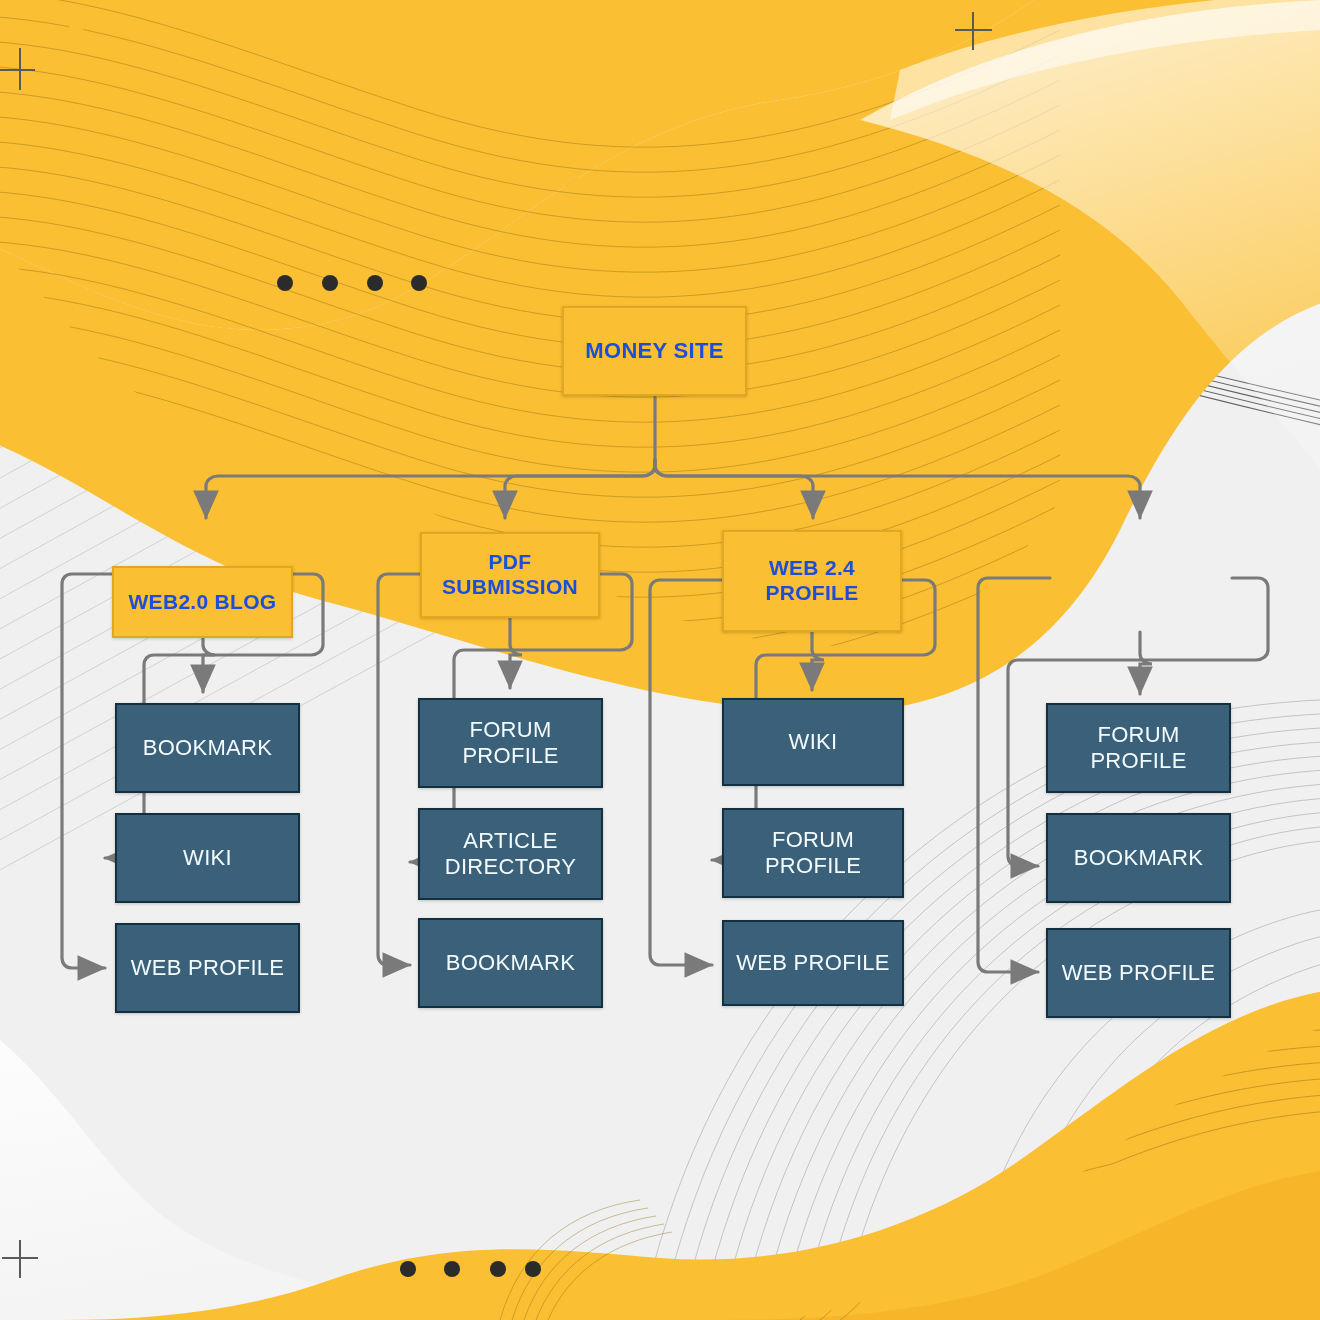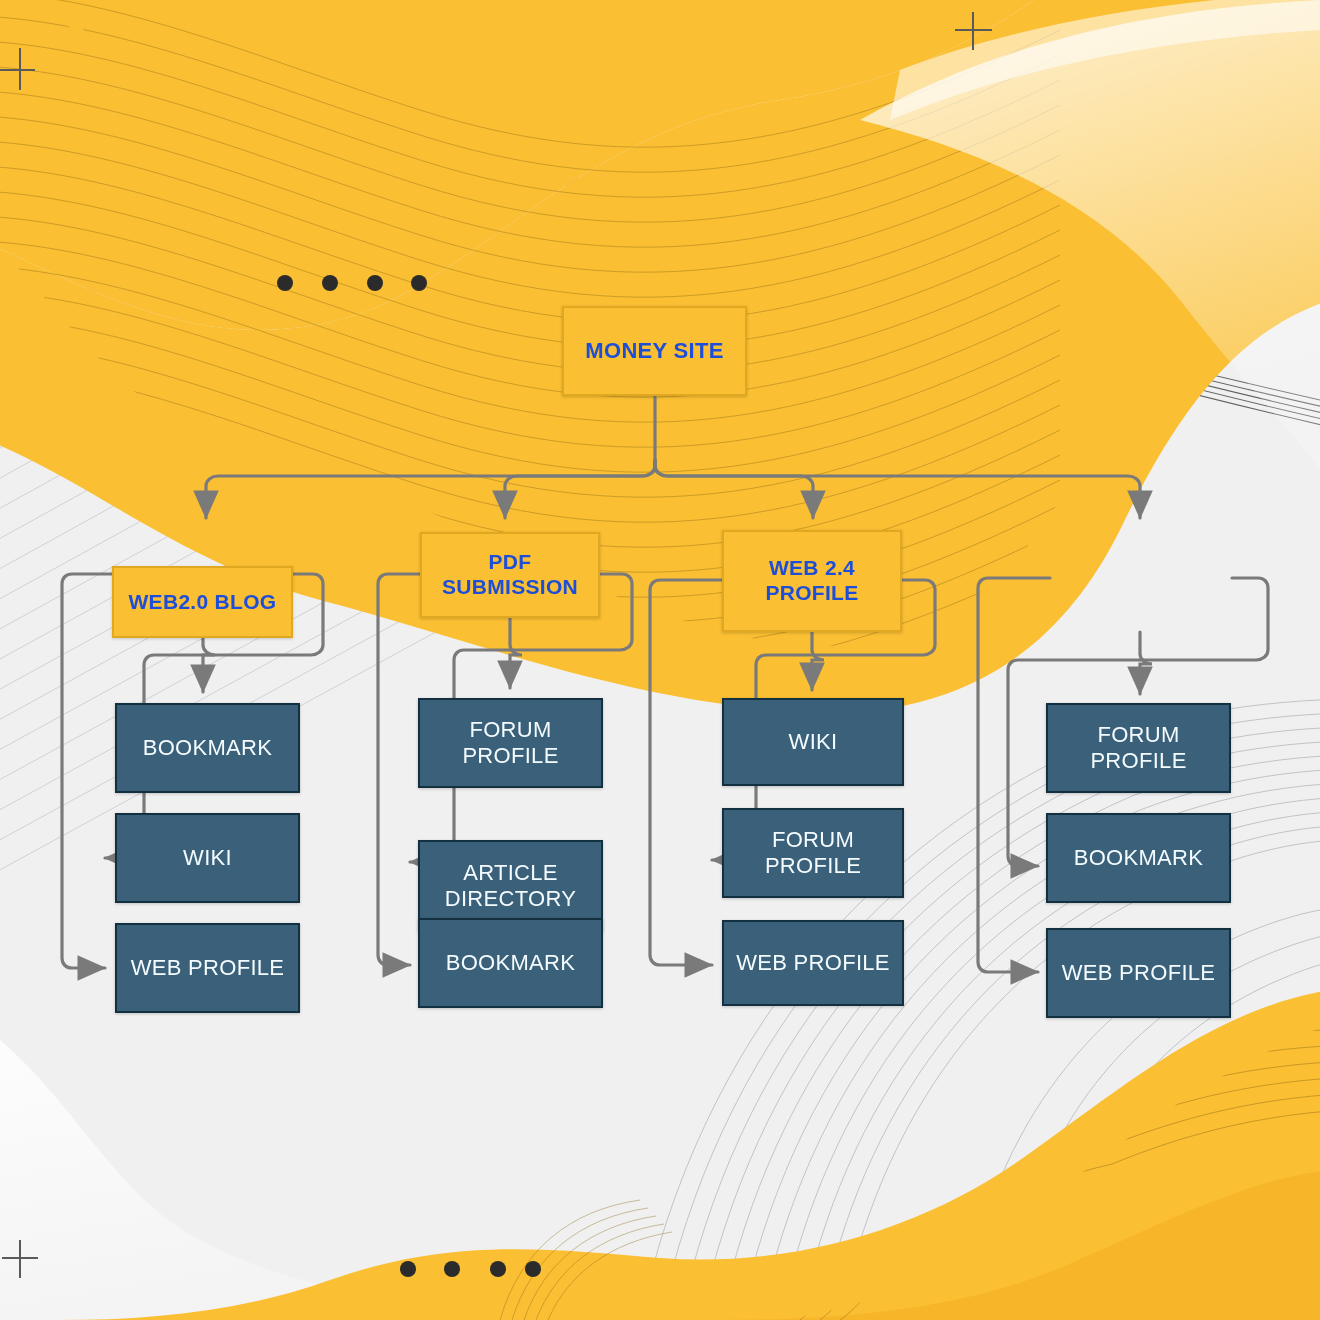--- a/index.html
+++ b/index.html
@@ -306,21 +306,21 @@
 SUBMISSION</div>
   <div class="node yellow" style="left:722px;top:530px;width:180px;height:102px;">WEB 2.4
 PROFILE</div>
 
   <div class="node dark" style="left:115px;top:703px;width:185px;height:90px;">BOOKMARK</div>
   <div class="node dark" style="left:115px;top:813px;width:185px;height:90px;">WIKI</div>
   <div class="node dark" style="left:115px;top:923px;width:185px;height:90px;">WEB PROFILE</div>
 
   <div class="node dark" style="left:418px;top:698px;width:185px;height:90px;">FORUM
 PROFILE</div>
-  <div class="node dark" style="left:418px;top:808px;width:185px;height:92px;margin-top:32px;">ARTICLE
+  <div class="node dark" style="left:418px;top:808px;width:185px;height:92px;">ARTICLE
 DIRECTORY</div>
   <div class="node dark" style="left:418px;top:918px;width:185px;height:90px;">BOOKMARK</div>
 
   <div class="node dark" style="left:722px;top:698px;width:182px;height:88px;">WIKI</div>
   <div class="node dark" style="left:722px;top:808px;width:182px;height:90px;">FORUM
 PROFILE</div>
   <div class="node dark" style="left:722px;top:920px;width:182px;height:86px;">WEB PROFILE</div>
 
   <div class="node dark" style="left:1046px;top:703px;width:185px;height:90px;">FORUM
 PROFILE</div>

